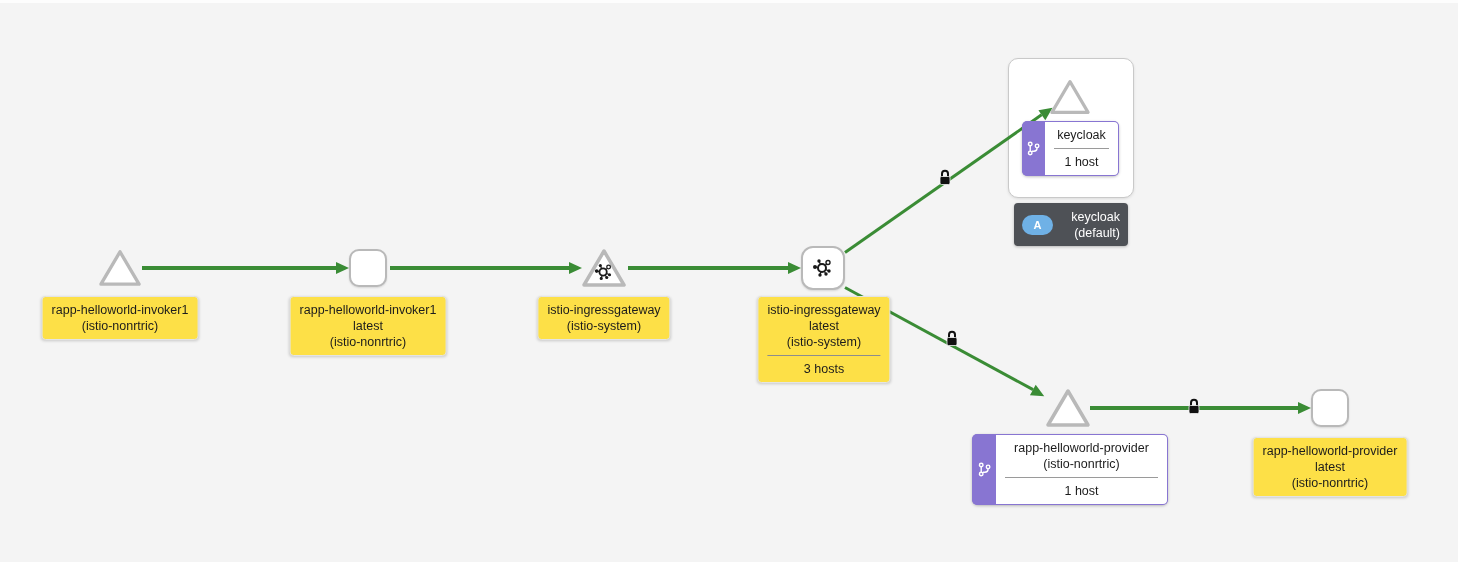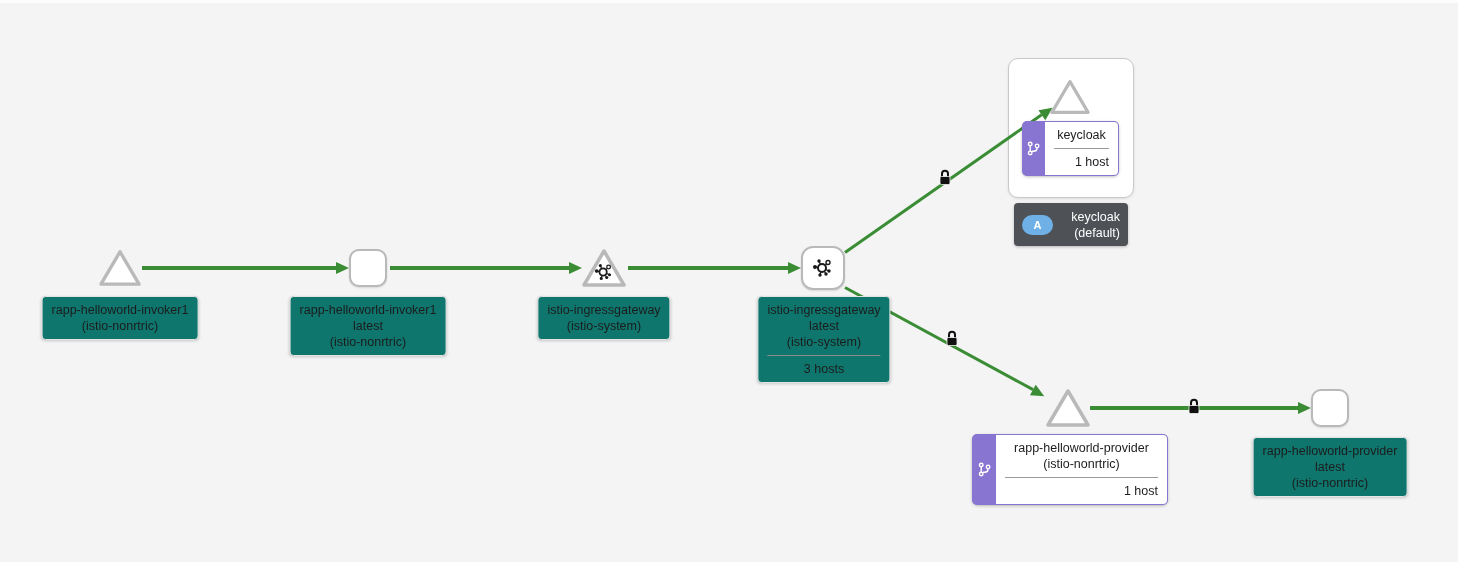--- a/index.html
+++ b/index.html
@@ -42,21 +42,21 @@
     position: absolute; z-index: 1;
     background: #fff;
     border: 1.5px solid #c9c9c9;
     border-radius: 10px;
     box-shadow: 0 1px 3px rgba(0,0,0,0.10);
   }
 
   
   .nlabel {
     position: absolute; z-index: 5;
-    background: #0f766e;
+    background: #fde047;
     border: 1px solid #e4e4e4;
     border-radius: 4px;
     box-shadow: 0 1px 3px rgba(0,0,0,0.18);
     padding: 5px 9px;
     font-size: 12.5px;
     line-height: 16px;
     color: #1c1c1c;
     text-align: center;
     white-space: nowrap;
     transform: translateX(-50%);
@@ -85,21 +85,21 @@
     border-left: none;
     border-radius: 0 5px 5px 0;
     padding: 5px 9px;
     font-size: 12.5px;
     line-height: 16px;
     color: #1c1c1c;
     text-align: center;
     white-space: nowrap;
   }
   .vbody .divider { height: 1px; background: #9a9a9a; margin: 5px 0; }
-  .vbody .hosts { text-align: right; }
+  .vbody .hosts { text-align: center; }
 
   
   .boxlabel {
     position: absolute; z-index: 6;
     background: #4e5156;
     border-radius: 4px;
     display: flex; align-items: center;
     padding: 4px 8px 4px 8px;
     gap: 8px;
     box-shadow: 0 1px 3px rgba(0,0,0,0.25);

